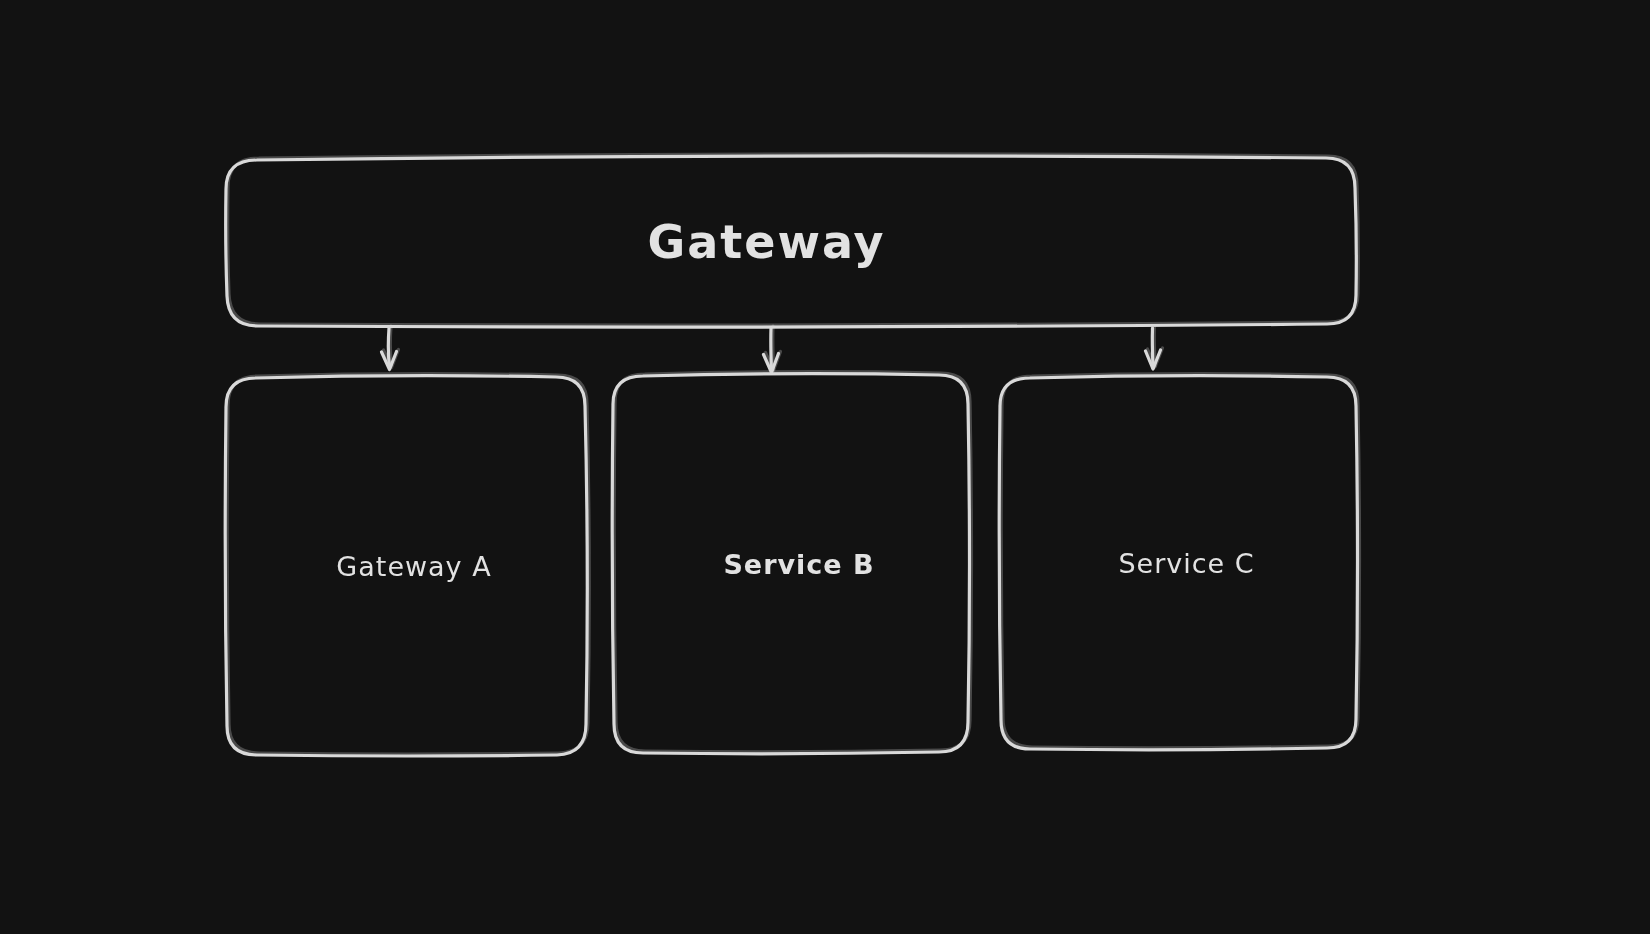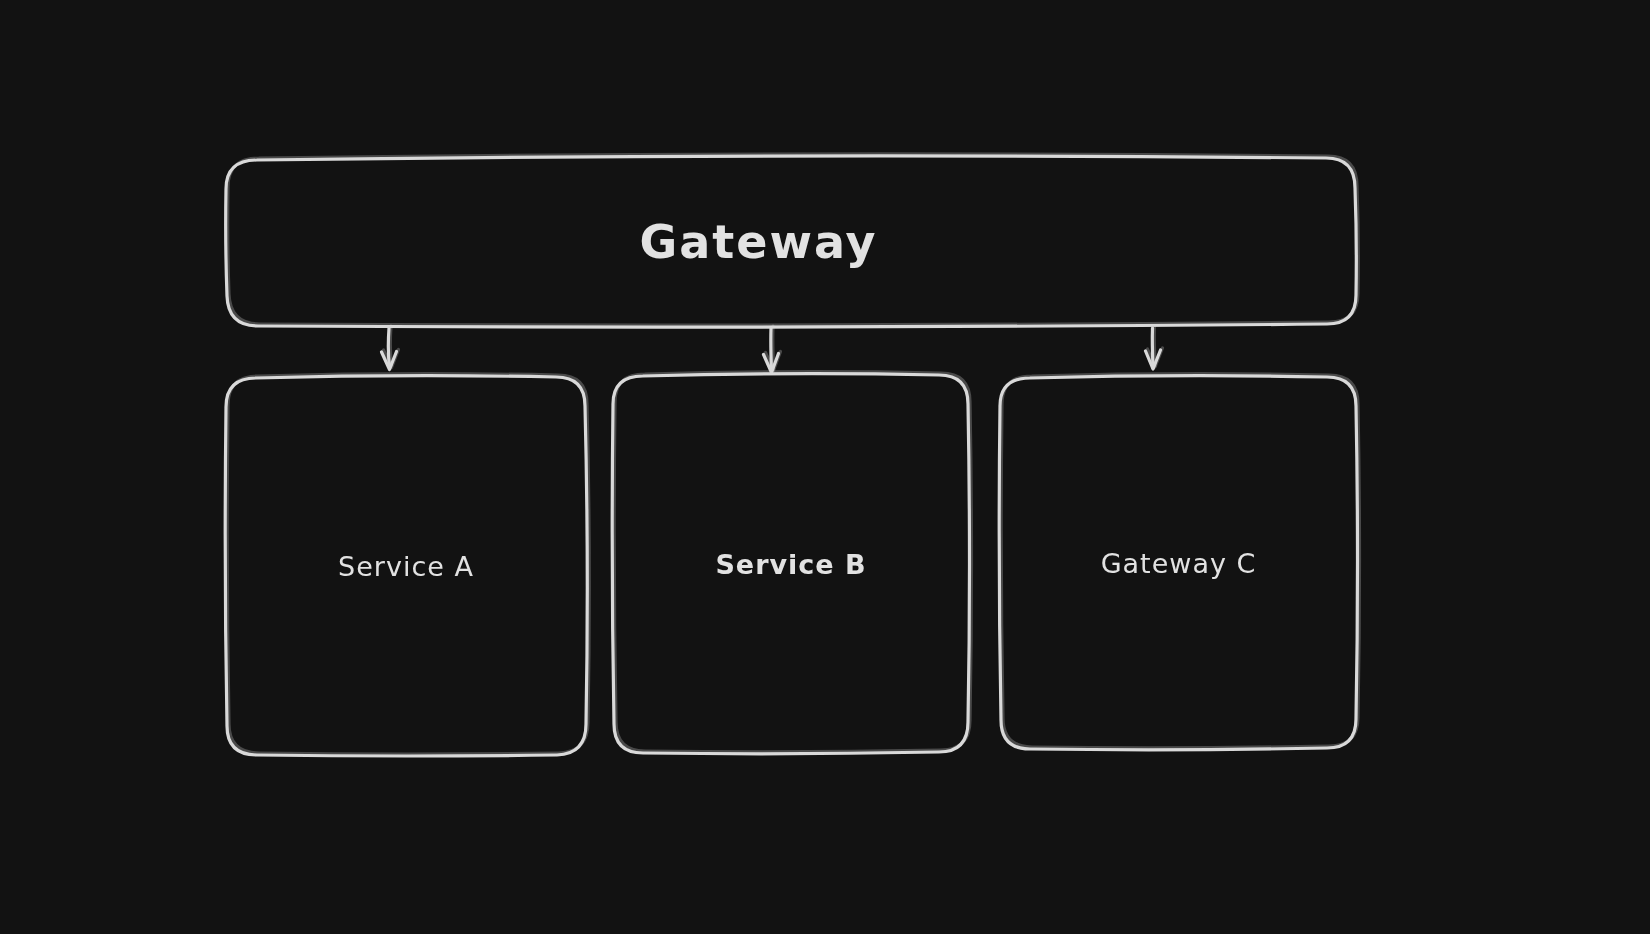--- a/index.html
+++ b/index.html
@@ -33,20 +33,21 @@
     filter: drop-shadow(2px -2px 0px rgba(216,216,216,0.28));
   }
   .node-label {
     position: absolute;
     display: flex;
     align-items: center;
     justify-content: center;
     color: #e2e2e2;
     pointer-events: auto;
     user-select: none;
+    margin-left: 8px;
   }
   .gateway-label {
     left: 226px;
     top: 158px;
     width: 1065px;
     height: 167px;
     padding-bottom: 8px;
     font-size: 46px;
     font-weight: 700;
     letter-spacing: 2px;
@@ -127,19 +128,19 @@
     </g>
 
     <g>
       <path class="sk" d="M 1152.5 328 C 1152 341 1152.5 355 1153 368"></path>
       <path class="sk" d="M 1145.5 351 L 1153 369 L 1160.5 350"></path>
     </g>
   </svg>
 
   <div class="node-label gateway-label">Gateway</div>
 
-  <div class="node-label service-label label-a">Service A</div>
+  <div class="node-label service-label label-a">Gateway A</div>
 
   <div class="node-label service-label label-b">Service B</div>
 
-  <div class="node-label service-label label-c">Gateway C</div>
+  <div class="node-label service-label label-c">Service C</div>
 
 </div>
 
 </body></html>

